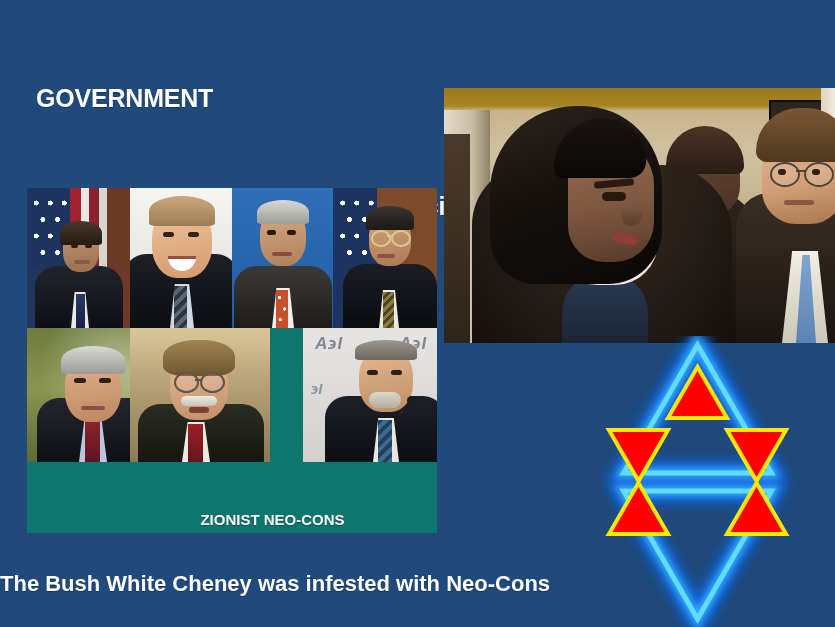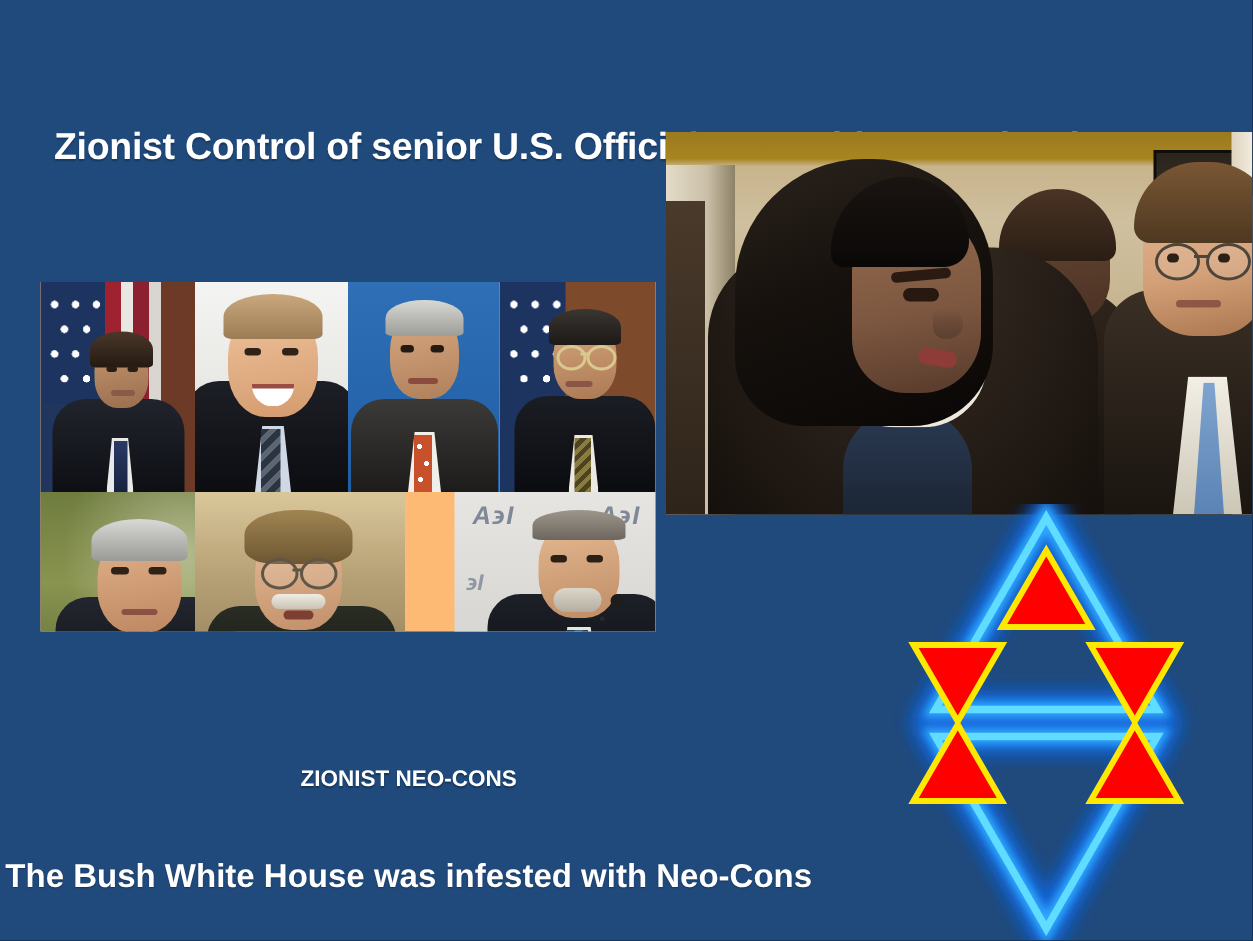--- a/index.html
+++ b/index.html
@@ -164,26 +164,26 @@
   }
   .z-eye-l{left:334px;}
   .z-eye-r{left:368px;}
   .z-mouth{
     position:absolute;left:340px;top:112px;width:30px;height:5px;
     background:#8d5745;border-radius:3px;
   }
 
   
   .grid{
-    position:absolute;left:27px;top:188px;width:410px;height:233px;
+    position:absolute;left:27px;top:188px;width:410px;height:345px;
     display:grid;
     grid-template-rows:140px 134px;
     grid-template-columns:103px 102px 101px 104px;
     overflow:hidden;
-    background:#fdba74;
+    background:#0f766e;
   }
   .cell{position:relative;overflow:hidden;}
   .r2{grid-row:2;}
   .cell .head{
     position:absolute;border-radius:46% 46% 42% 42%;
   }
   .cell .hair{position:absolute;border-radius:50% 50% 10% 10%;}
   .cell .suit{position:absolute;bottom:0;border-radius:22px 22px 0 0;}
   .cell .shirt{position:absolute;bottom:0;}
   .cell .tie{position:absolute;bottom:0;}
@@ -228,20 +228,21 @@
     position:absolute;left:560px;top:336px;width:275px;height:291px;
   }
   .star-svg{display:block;width:100%;height:100%;}
 </style>
 </head>
 <body>
 
 <div class="slide" style="background: rgb(32, 74, 123);">
 
   <div class="title-block">
+    <span class="title-line">GOVERNMENT</span>
     <span class="title-line">Zionist Control of senior U.S. Officials:  President Bush, Cheney,</span>
     <span class="title-line">Rumsfeld, Ashcroft, and Rice.</span>
   </div>
 
   <div class="rice-photo">
     <div class="rice-wall"></div>
     <div class="rice-doorframe"></div>
     <div class="rice-darkdoor"></div>
     <div class="rice-pic"></div>
     <div class="rice-rightwall"></div>
@@ -363,21 +364,21 @@
       <div class="hair" style="left:52px;top:12px;width:62px;height:20px;background:linear-gradient(180deg,#9d968c,#6c665e);"></div>
       <div style="position:absolute;left:64px;top:42px;width:11px;height:5px;background:#2b2016;border-radius:4px;"></div>
       <div style="position:absolute;left:88px;top:42px;width:11px;height:5px;background:#2b2016;border-radius:4px;"></div>
       <div style="position:absolute;left:66px;top:64px;width:32px;height:16px;background:linear-gradient(180deg,#ddd7cb,#b4ada0);border-radius:8px;"></div>
       <div style="position:absolute;left:104px;top:68px;width:9px;height:9px;background:#1d1d1d;border-radius:50%;box-shadow:-10px 12px 0 -3px #2a2a2a,-20px 22px 0 -4px #2a2a2a;"></div>
     </div>
   </div>
 
   <div class="caption">
     <span class="cap-head">ZIONIST NEO-CONS</span>
-    <span class="cap-l1">The Bush White House was infested with Neo-Cons</span>
+    <span class="cap-l1">The Bush White Cheney was infested with Neo-Cons</span>
     
   </div>
 
   <div class="star-wrap">
     <svg class="star-svg" viewBox="0 0 275 291" xmlns="http://www.w3.org/2000/svg">
       <defs>
         <filter id="glow" x="-35%" y="-35%" width="170%" height="170%">
           <feGaussianBlur stdDeviation="7" result="b1"></feGaussianBlur>
           <feMerge>
             <feMergeNode in="b1"></feMergeNode>

